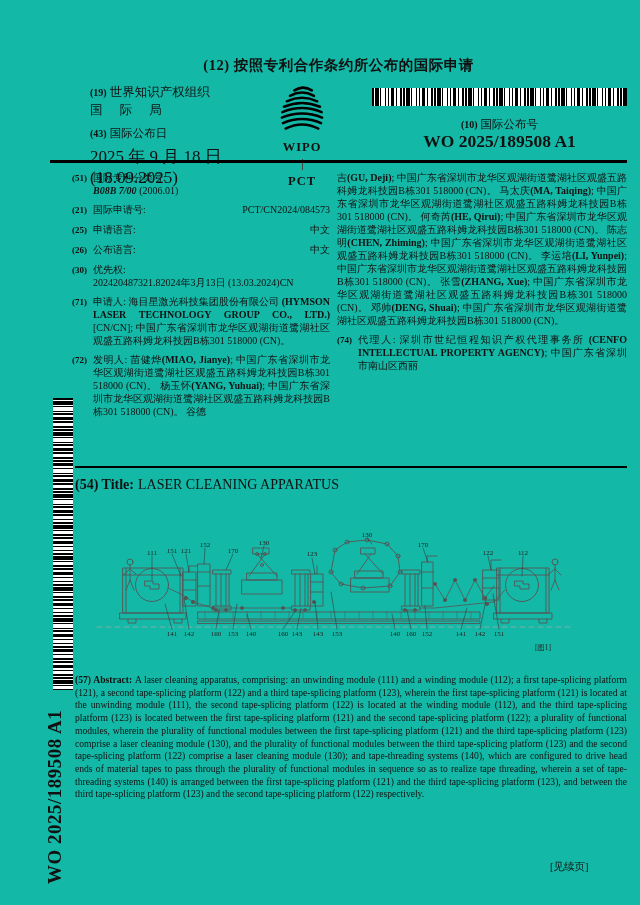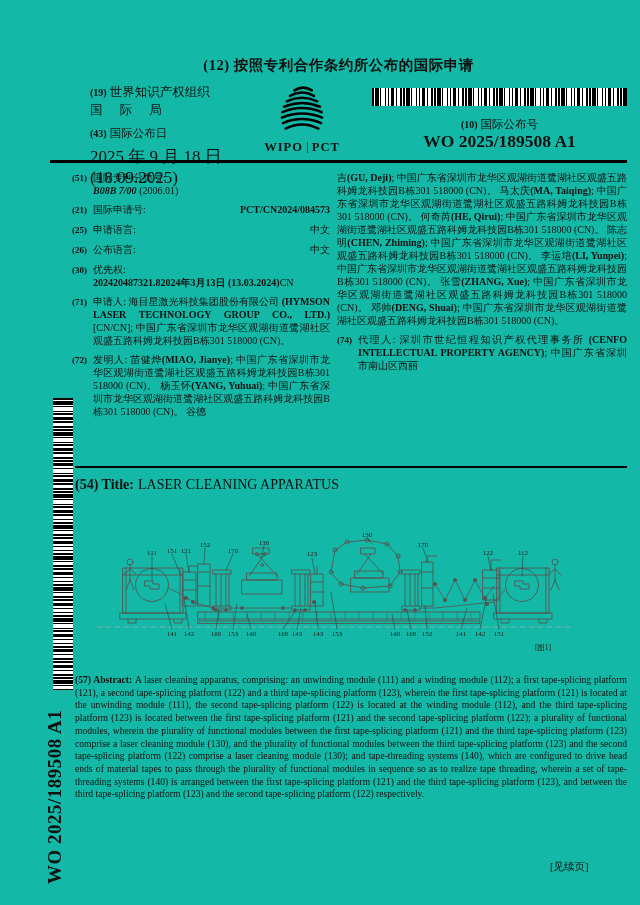--- a/index.html
+++ b/index.html
@@ -12,42 +12,42 @@
                font-size:14.5px;font-weight:bold;letter-spacing:0.5px;}
   .org-block{top:84px;left:90px;width:184px;text-align:left;}
   .org-line1{font-size:12.5px;}
   .org-line2{font-size:12.5px;letter-spacing:7px;margin-top:1px;}
   .org-line3{font-size:11.5px;margin-top:7px;}
   .org-line4{font-size:17px;font-weight:normal;margin-top:4px;}
   .code10{font-weight:bold;font-size:10px;margin-right:3px;}
 
   .logo{top:86px;left:264px;width:76px;text-align:center;}
   .logo-text{font-size:12.5px;font-weight:bold;letter-spacing:1px;margin-top:2px;
-             display:flex;align-items:center;justify-content:center;gap:4px;}
+             display:flex;align-items:center;justify-content:center;gap:4px;flex-direction:column;}
   .logo-sep{display:inline-block;width:1px;height:11px;background:#444;}
 
   .barcode-top{top:88px;left:372px;width:255px;height:18px;
     background:repeating-linear-gradient(90deg,#000 0,#000 1.5px,#fff 1.5px,#fff 3px,
       #000 3px,#000 6.5px,#fff 6.5px,#fff 8px,#000 8px,#000 9px,#fff 9px,#fff 12.5px,
       #000 12.5px,#000 14px,#fff 14px,#fff 15.5px);}
   .pub-no-label{top:117px;left:372px;width:255px;text-align:center;font-size:11.5px;}
   .pub-no{top:131px;left:372px;width:255px;text-align:center;font-size:17.5px;font-weight:bold;}
 
   .rule-top{top:160px;left:50px;width:577px;height:3px;background:#000;}
   .rule-mid{top:466px;left:75px;width:552px;height:2px;background:#000;}
 
   
   .col-left{top:171px;left:72px;width:258px;}
   .col-right{top:171px;left:337px;width:290px;}
   .field{display:flex;margin-bottom:6px;font-size:10px;line-height:13px;}
   .fcode{width:17px;flex:none;font-weight:bold;font-size:9px;margin-right:4px;padding-top:1px;}
   .fbody{flex:1;text-align:justify;}
   .kv{display:flex;justify-content:space-between;}
   .kv3{display:flex;}
-  .bv{font-weight:bold;}
+  .bv{font-weight:normal;}
   .bi{font-weight:bold;font-style:italic;}
   .cont-para{font-size:10px;line-height:13px;text-align:justify;margin:0 0 6px 0;}
 
   
   .title-en{top:477px;left:75px;width:552px;font-size:14px;}
   .title-zh{top:496px;left:75px;width:552px;font-size:11px;}
   .title-en b,.title-zh b{margin-right:4px;}
   .figure{top:528px;left:95px;width:480px;height:140px;}
   .abstract{top:674px;left:75px;width:552px;font-size:9.6px;line-height:12.7px;
             text-align:justify;margin:0;}

